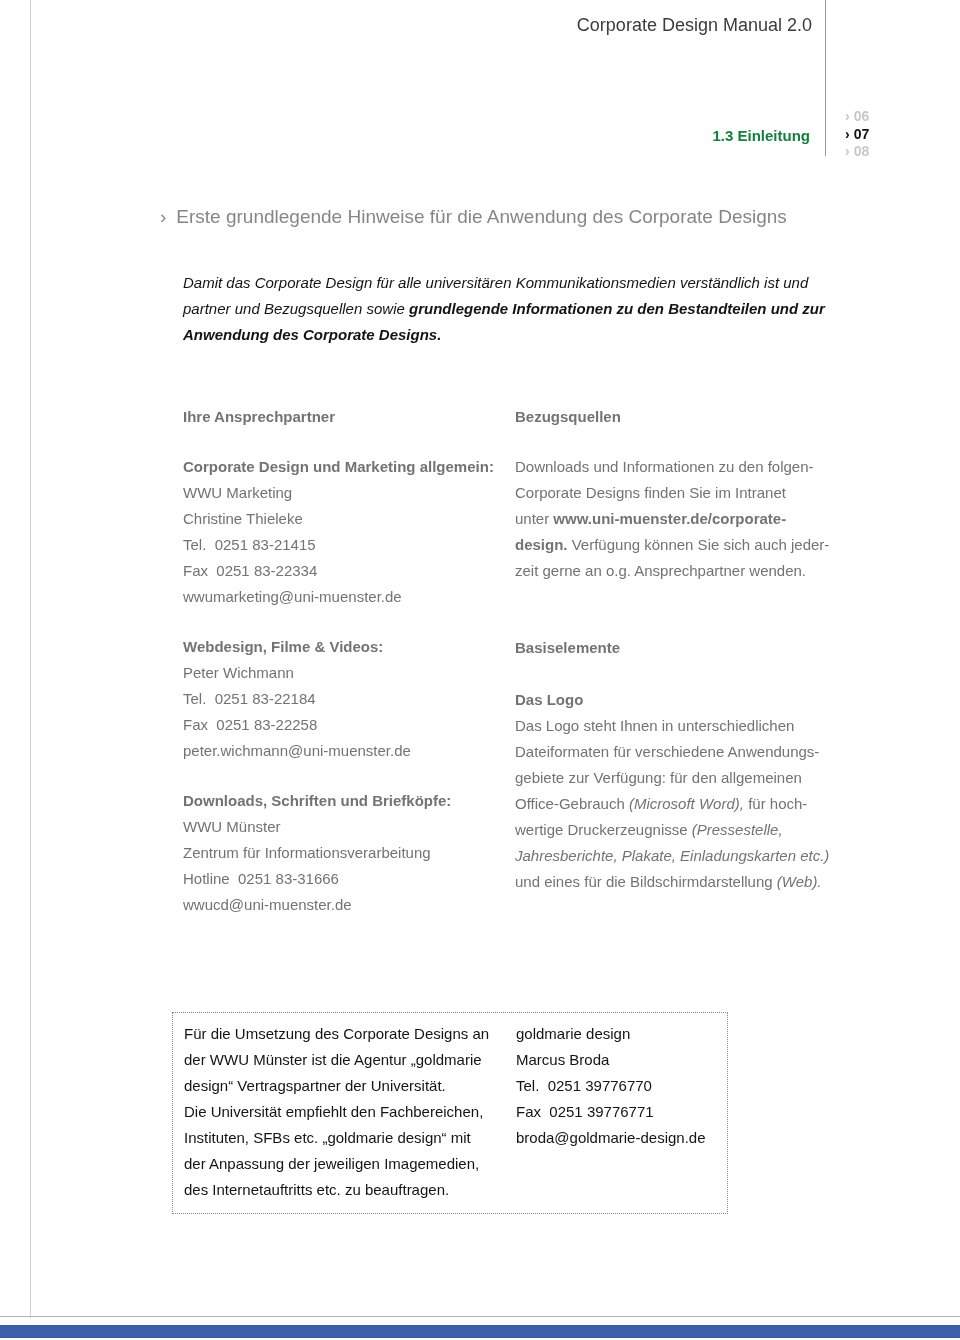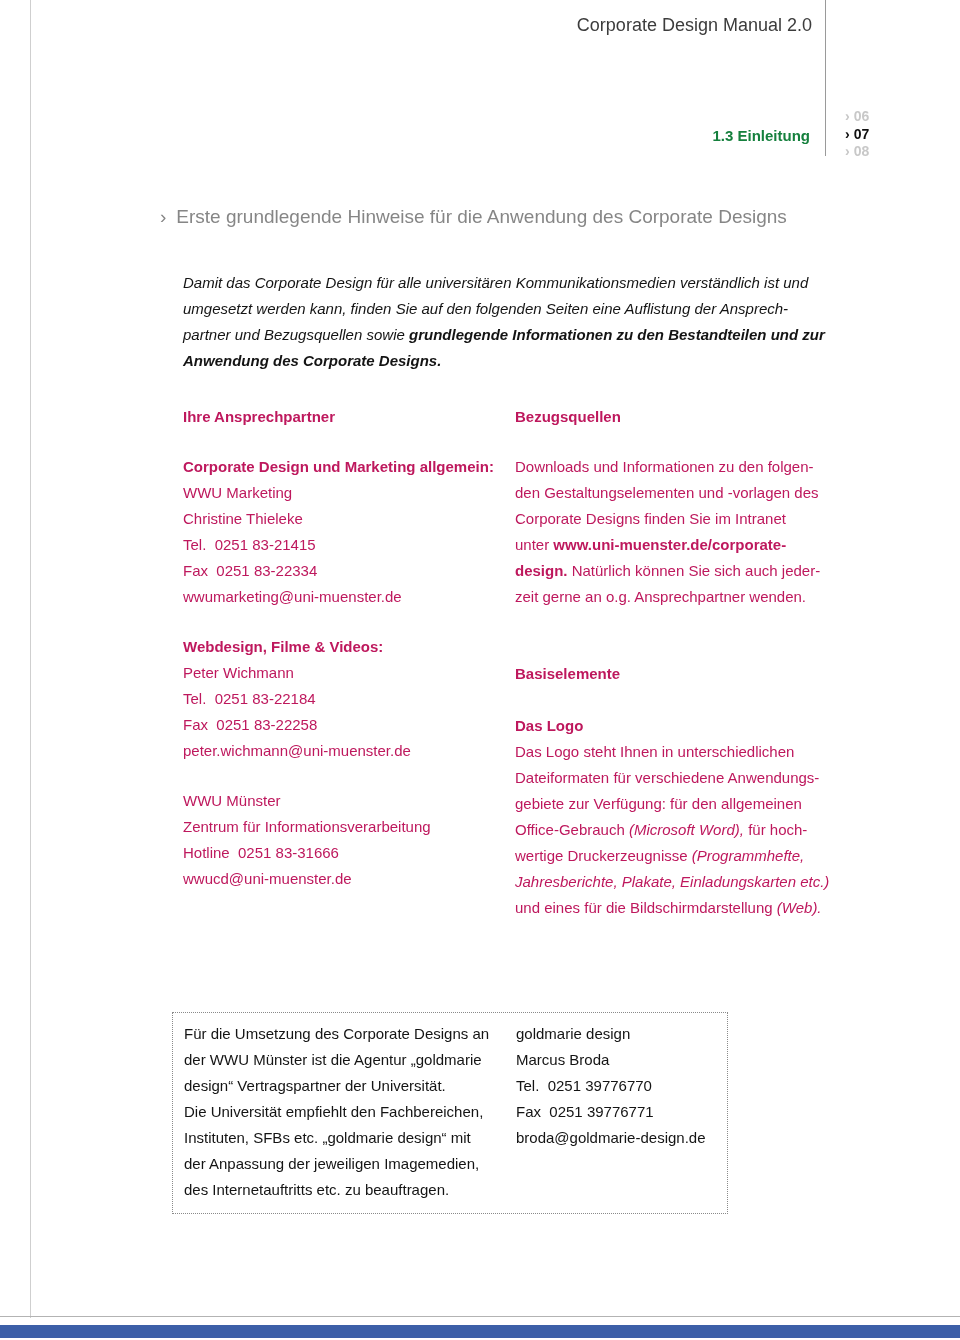--- a/index.html
+++ b/index.html
@@ -25,21 +25,21 @@
   .nav-muted { color:var(--muted-gray, #c8c8c8); }
   .nav-active { color:#101010; }
   .nav-item .chev { margin-right:4px; }
 
   .main-heading { left:160px; top:206px; width:700px; font-size:19px;
                   color:var(--heading-gray, #868686); display:flex; gap:10px; }
 
   .intro { left:183px; top:270px; width:660px; font-size:15px; line-height:26px;
            font-style:italic; color:#141414; }
 
-  .col { font-size:15px; line-height:26px; color:#be185d; }
+  .col { font-size:15px; line-height:26px; color:#737373; }
   .col-left  { left:183px; top:404px; width:325px; }
   .col-right { left:515px; top:404px; width:335px; }
   .col-heading { font-weight:700; margin-bottom:24px; }
   .contact-block { margin-bottom:24px; }
   .block-title { font-weight:700; white-space:nowrap; }
   .sub-basis { font-weight:700; margin-top:51px; }
   .sub-logo  { font-weight:700; margin-top:26px; }
 
   .agency-box { left:172px; top:1012px; width:556px; height:202px;
                 border:1px dotted #8a8a8a; }
@@ -72,21 +72,20 @@
   </div>
 </div>
 
 <div class="abs main-heading">
   <span class="chev">›</span>
   <span>Erste grundlegende Hinweise für die Anwendung des Corporate Designs</span>
 </div>
 
 <div class="abs intro">
     <div class="tl"><span>Damit das Corporate Design für alle universitären Kommunikationsmedien verständlich ist und</span></div>
-    <div class="tl"><span>umgesetzt werden kann, finden Sie auf den folgenden Seiten eine Auflistung der Ansprech-</span></div>
     <div class="tl"><span>partner und Bezugsquellen sowie </span><span class="b">grundlegende Informationen zu den Bestandteilen und zur</span></div>
     <div class="tl"><span class="b">Anwendung des Corporate Designs.</span></div>
   </div>
 
 <div class="abs col col-left">
   <div class="col-heading">Ihre Ansprechpartner</div>
 
   <div class="contact-block">
     <div class="block-title">Corporate Design und Marketing allgemein:</div>
     <div>
@@ -102,47 +101,47 @@
     <div class="block-title">Webdesign, Filme &amp; Videos:</div>
     <div>
         <div class="tl"><span>Peter Wichmann</span></div>
         <div class="tl"><span>Tel. &nbsp;0251 83-22184</span></div>
         <div class="tl"><span>Fax &nbsp;0251 83-22258</span></div>
         <div class="tl"><span>peter.wichmann@uni-muenster.de</span></div>
       </div>
   </div>
 
   <div class="contact-block">
+    <div class="block-title">Downloads, Schriften und Briefköpfe:</div>
     <div>
         <div class="tl"><span>WWU Münster</span></div>
         <div class="tl"><span>Zentrum für Informationsverarbeitung</span></div>
         <div class="tl"><span>Hotline &nbsp;0251 83-31666</span></div>
         <div class="tl"><span>wwucd@uni-muenster.de</span></div>
       </div>
   </div>
 </div>
 
 <div class="abs col col-right">
   <div class="col-heading">Bezugsquellen</div>
   <div>
       <div class="tl"><span>Downloads und Informationen zu den folgen-</span></div>
-      <div class="tl"><span>den Gestaltungselementen und -vorlagen des</span></div>
       <div class="tl"><span>Corporate Designs finden Sie im Intranet</span></div>
       <div class="tl"><span>unter </span><span class="b">www.uni-muenster.de/corporate-</span></div>
-      <div class="tl"><span class="b">design.</span><span> Natürlich können Sie sich auch jeder-</span></div>
+      <div class="tl"><span class="b">design.</span><span> Verfügung können Sie sich auch jeder-</span></div>
       <div class="tl"><span>zeit gerne an o.g. Ansprechpartner wenden.</span></div>
     </div>
   <div class="sub-basis">Basiselemente</div>
   <div class="sub-logo">Das Logo</div>
   <div>
       <div class="tl"><span>Das Logo steht Ihnen in unterschiedlichen</span></div>
       <div class="tl"><span>Dateiformaten für verschiedene Anwendungs-</span></div>
       <div class="tl"><span>gebiete zur Verfügung: für den allgemeinen</span></div>
       <div class="tl"><span>Office-Gebrauch </span><span class="i">(Microsoft Word),</span><span> für hoch-</span></div>
-      <div class="tl"><span>wertige Druckerzeugnisse </span><span class="i">(Programmhefte,</span></div>
+      <div class="tl"><span>wertige Druckerzeugnisse </span><span class="i">(Pressestelle,</span></div>
       <div class="tl"><span class="i">Jahresberichte, Plakate, Einladungskarten etc.)</span></div>
       <div class="tl"><span>und eines für die Bildschirmdarstellung </span><span class="i">(Web).</span></div>
     </div>
 </div>
 
 <div class="abs agency-box">
   <div class="box-col box-left">
       <div class="tl"><span>Für die Umsetzung des Corporate Designs an</span></div>
       <div class="tl"><span>der WWU Münster ist die Agentur „goldmarie</span></div>
       <div class="tl"><span>design“ Vertragspartner der Universität.</span></div>

